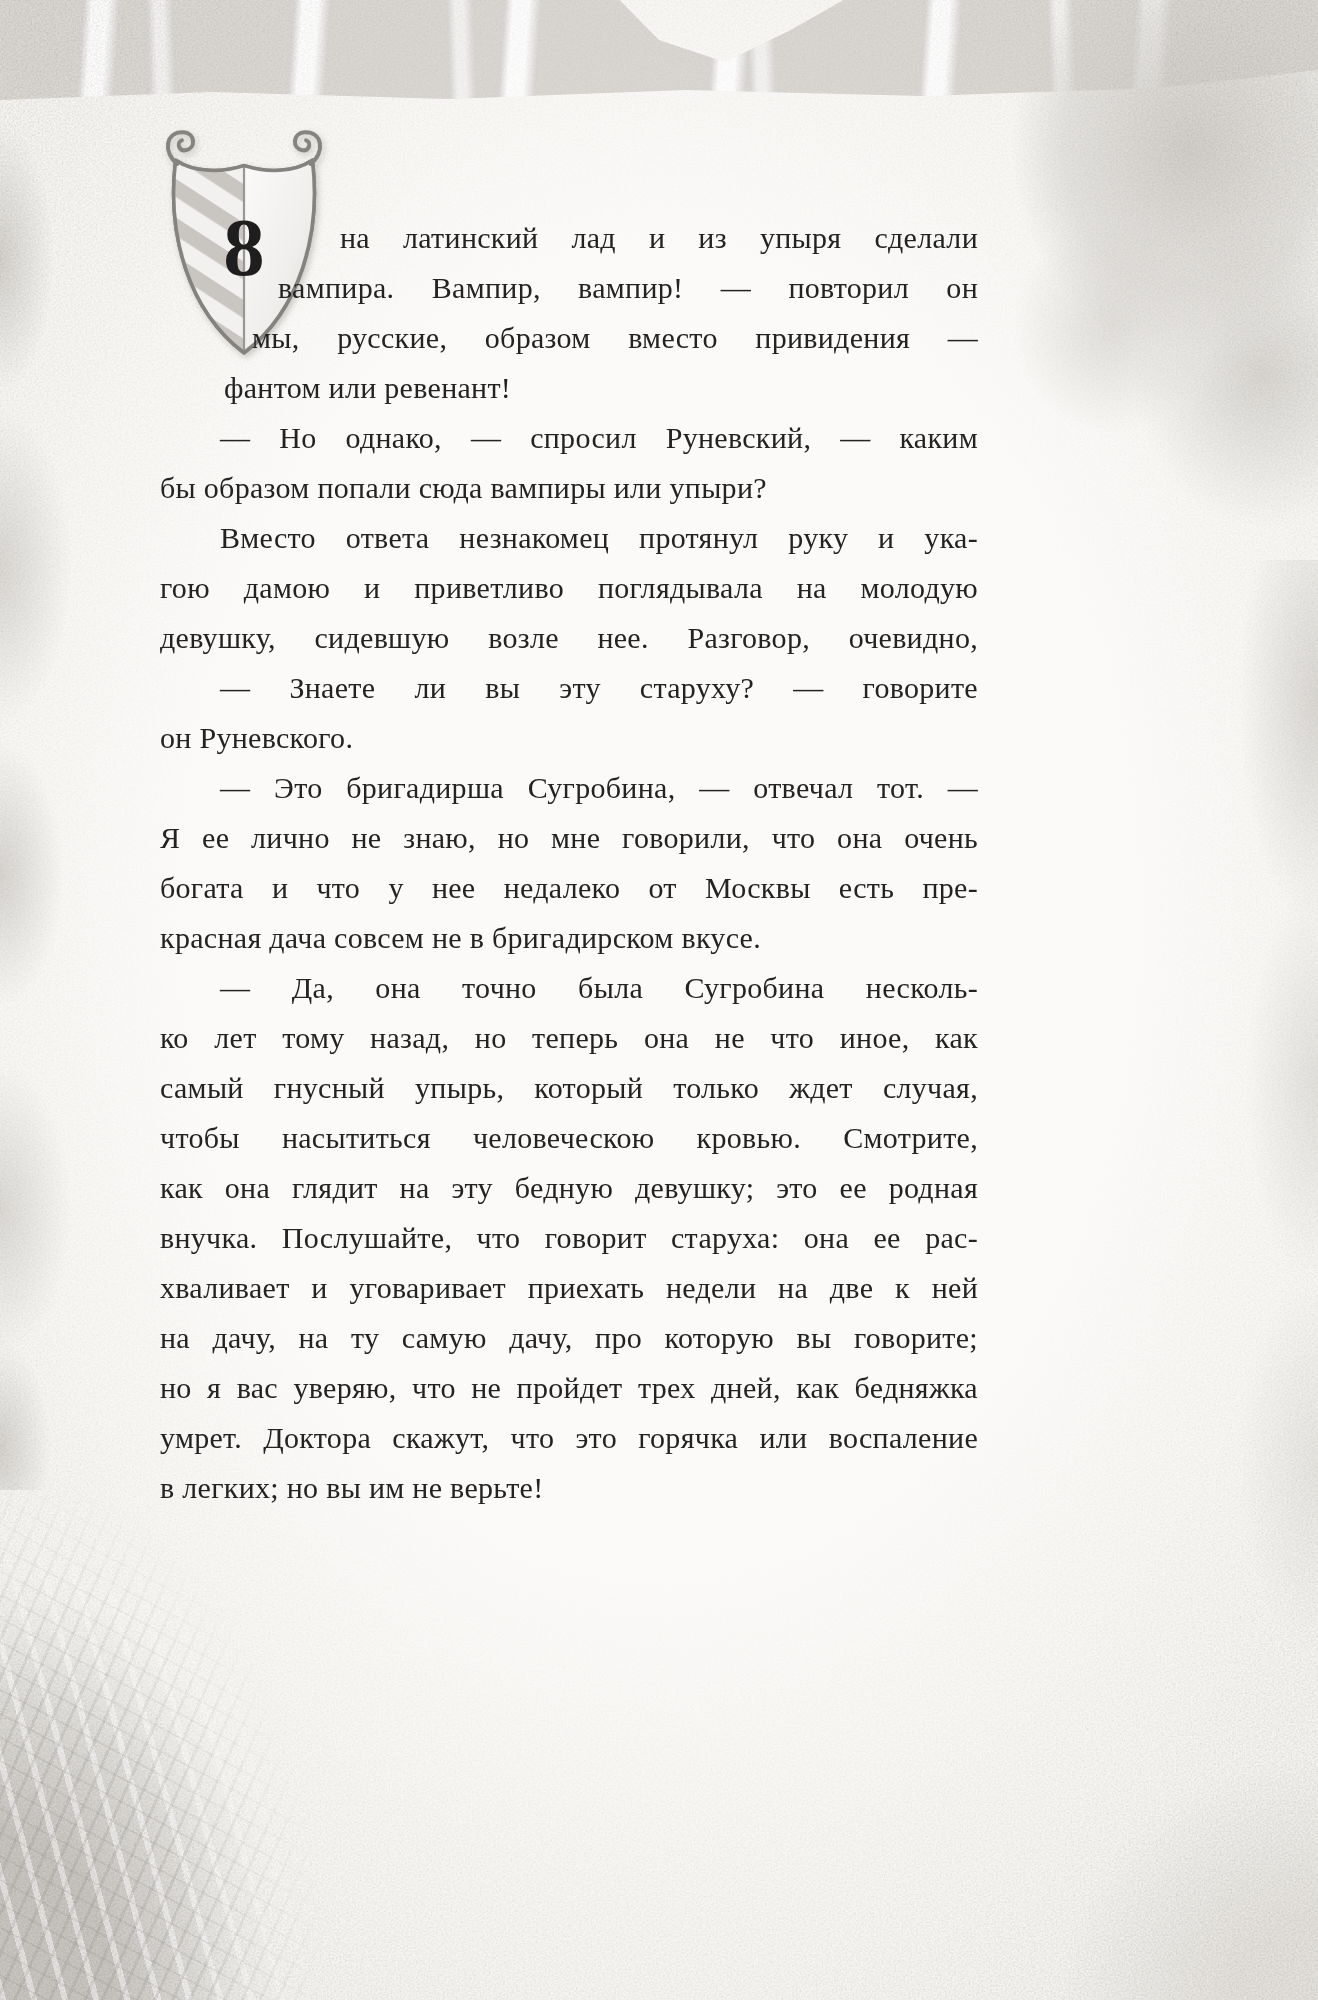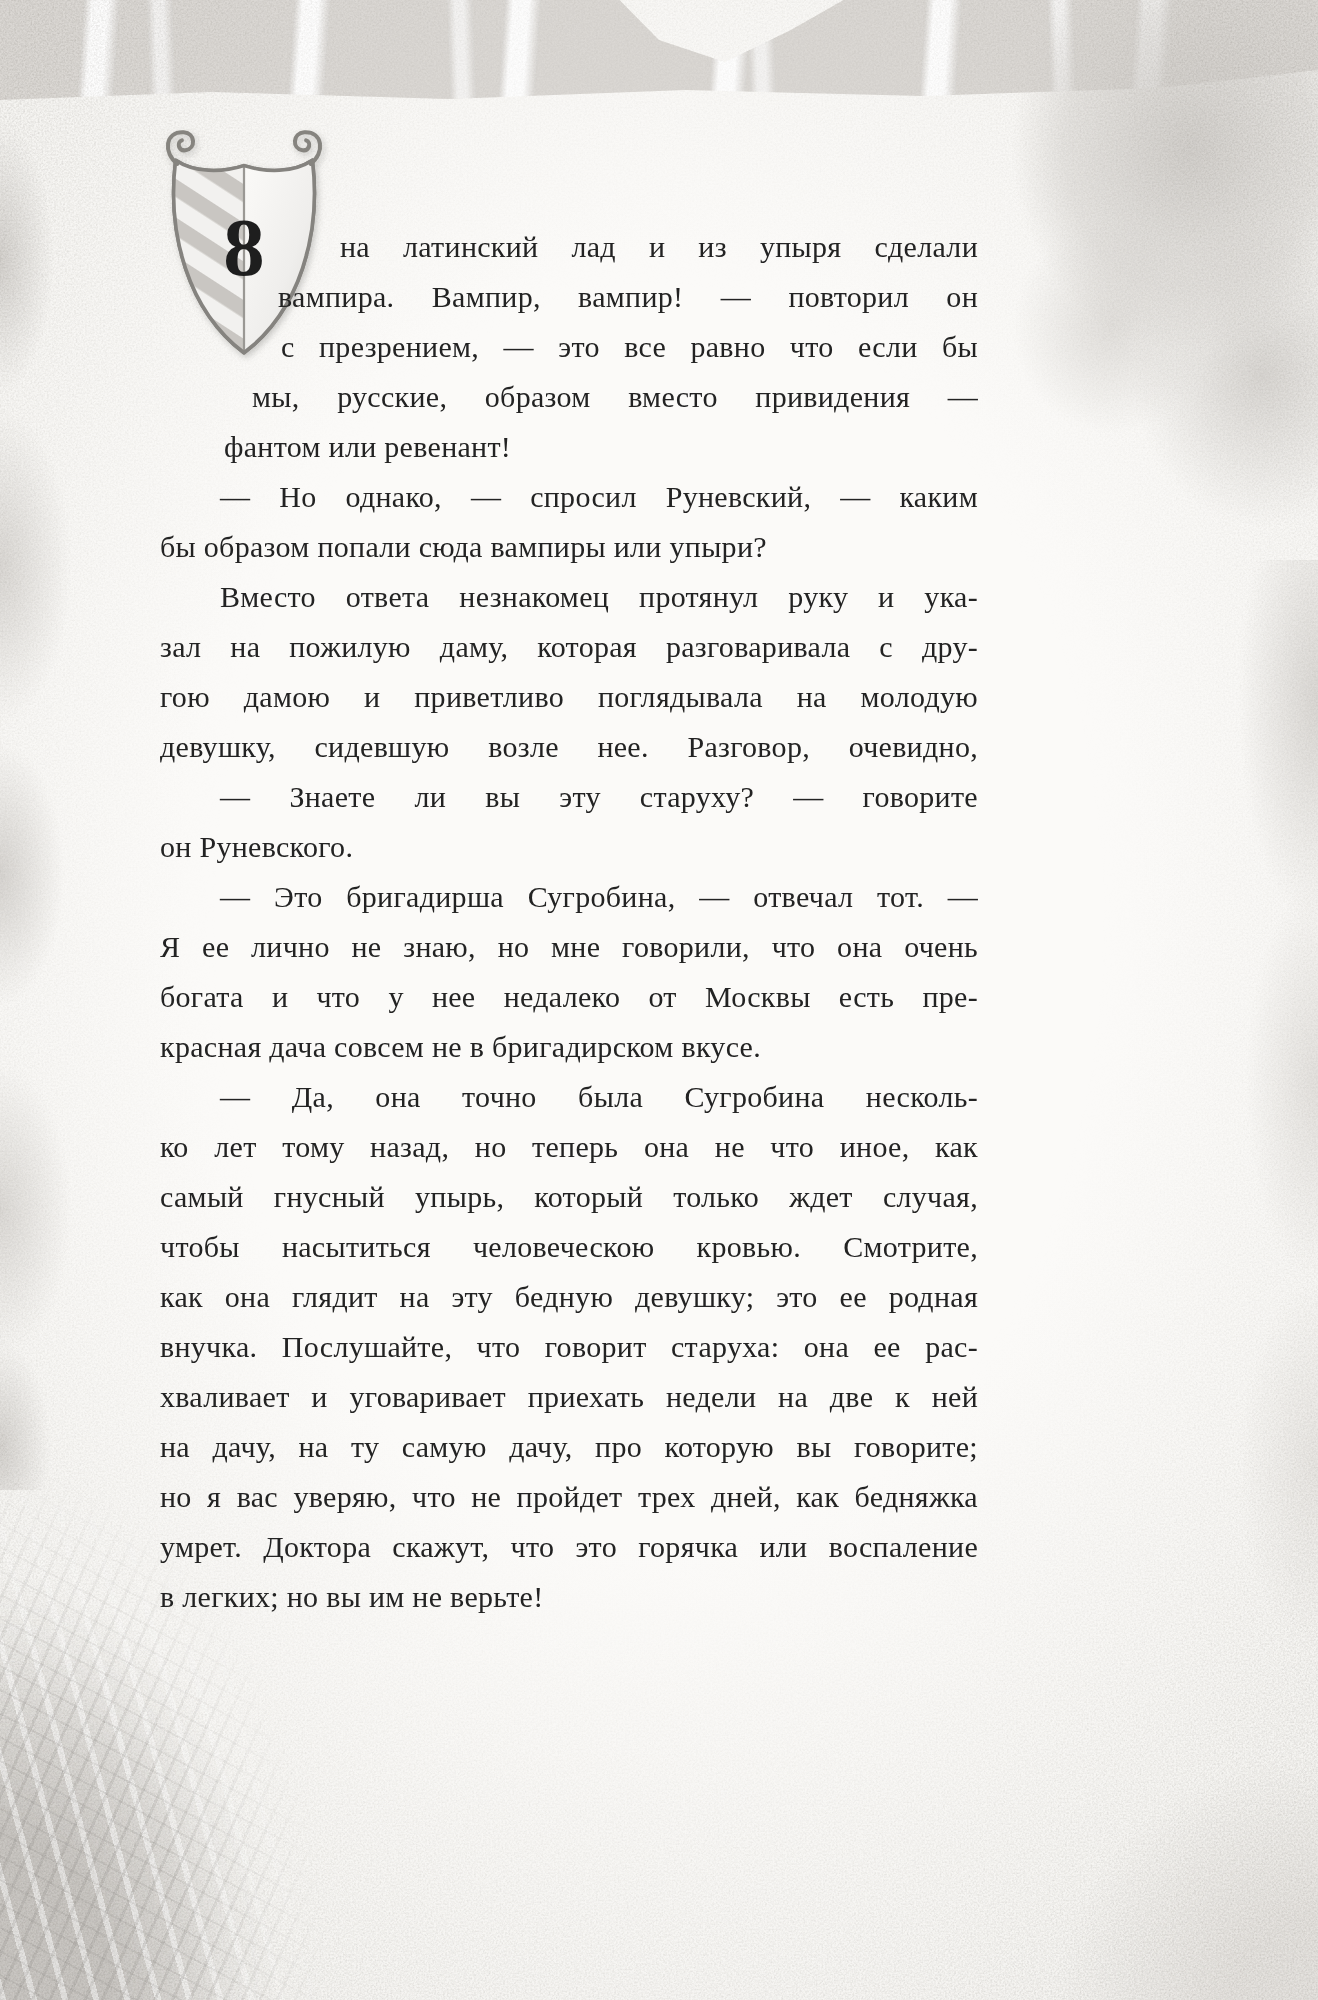--- a/index.html
+++ b/index.html
@@ -67,21 +67,21 @@
     -webkit-mask-image:radial-gradient(70% 66% at 50% 46%, transparent 48%, #000 92%);
             mask-image:radial-gradient(70% 66% at 50% 46%, transparent 48%, #000 92%);
   }
   
   .shield{
     position:absolute;left:150px;top:126px;width:188px;height:252px;
     filter:drop-shadow(2px 3px 3px rgba(60,58,55,.25));
   }
   
   .page-text{
-    position:absolute;left:160px;top:222px;width:818px;
+    position:absolute;left:160px;top:213px;width:818px;
     color:#232323;
     font-size:30px;line-height:50px;letter-spacing:.3px;
   }
   .tl{height:50px;white-space:nowrap;text-align:left;}
   .tl.just{white-space:normal;text-align:justify;text-align-last:justify;}
   .tl.pstart{padding-left:60px;}
 </style>
 </head>
 <body>
 
@@ -131,27 +131,25 @@
 
       <path d="M26,42 C10,30 12,6 33,7 C46,8 47,25 35,27 C27,28 25,18 31,16" fill="none" stroke="#86847f" stroke-width="4.5" stroke-linecap="round"></path>
       <path d="M174,42 C190,30 188,6 167,7 C154,8 153,25 165,27 C173,28 175,18 169,16" fill="none" stroke="#86847f" stroke-width="4.5" stroke-linecap="round"></path>
       <text x="100" y="165" font-size="92" font-weight="bold" text-anchor="middle" fill="#1e1e1e" font-family="Liberation Serif, DejaVu Serif, serif">8</text>
     </svg>
   </div>
 
   <div class="page-text" id="page-text">
       <div class="tl just" style="margin-left: 180px;">на латинский лад и из упыря сделали</div>
       <div class="tl just" style="margin-left: 118px;">вампира. Вампир, вампир! — повторил он</div>
-      <div class="tl just" style="margin-left: 121px;">с презрением, — это все равно что если бы</div>
       <div class="tl just" style="margin-left: 92px;">мы, русские, образом вместо привидения —</div>
       <div class="tl" style="margin-left: 64px;">фантом или ревенант!</div>
       <div class="tl just pstart">— Но однако, — спросил Руневский, — каким</div>
       <div class="tl">бы образом попали сюда вампиры или упыри?</div>
       <div class="tl just pstart">Вместо ответа незнакомец протянул руку и ука-</div>
-      <div class="tl just">зал на пожилую даму, которая разговаривала с дру-</div>
       <div class="tl just">гою дамою и приветливо поглядывала на молодую</div>
       <div class="tl just">девушку, сидевшую возле нее. Разговор, очевидно,</div>
       <div class="tl just pstart">— Знаете ли вы эту старуху? — говорите</div>
       <div class="tl">он Руневского.</div>
       <div class="tl just pstart">— Это бригадирша Сугробина, — отвечал тот. —</div>
       <div class="tl just">Я ее лично не знаю, но мне говорили, что она очень</div>
       <div class="tl just">богата и что у нее недалеко от Москвы есть пре-</div>
       <div class="tl">красная дача совсем не в бригадирском вкусе.</div>
       <div class="tl just pstart">— Да, она точно была Сугробина несколь-</div>
       <div class="tl just">ко лет тому назад, но теперь она не что иное, как</div>

